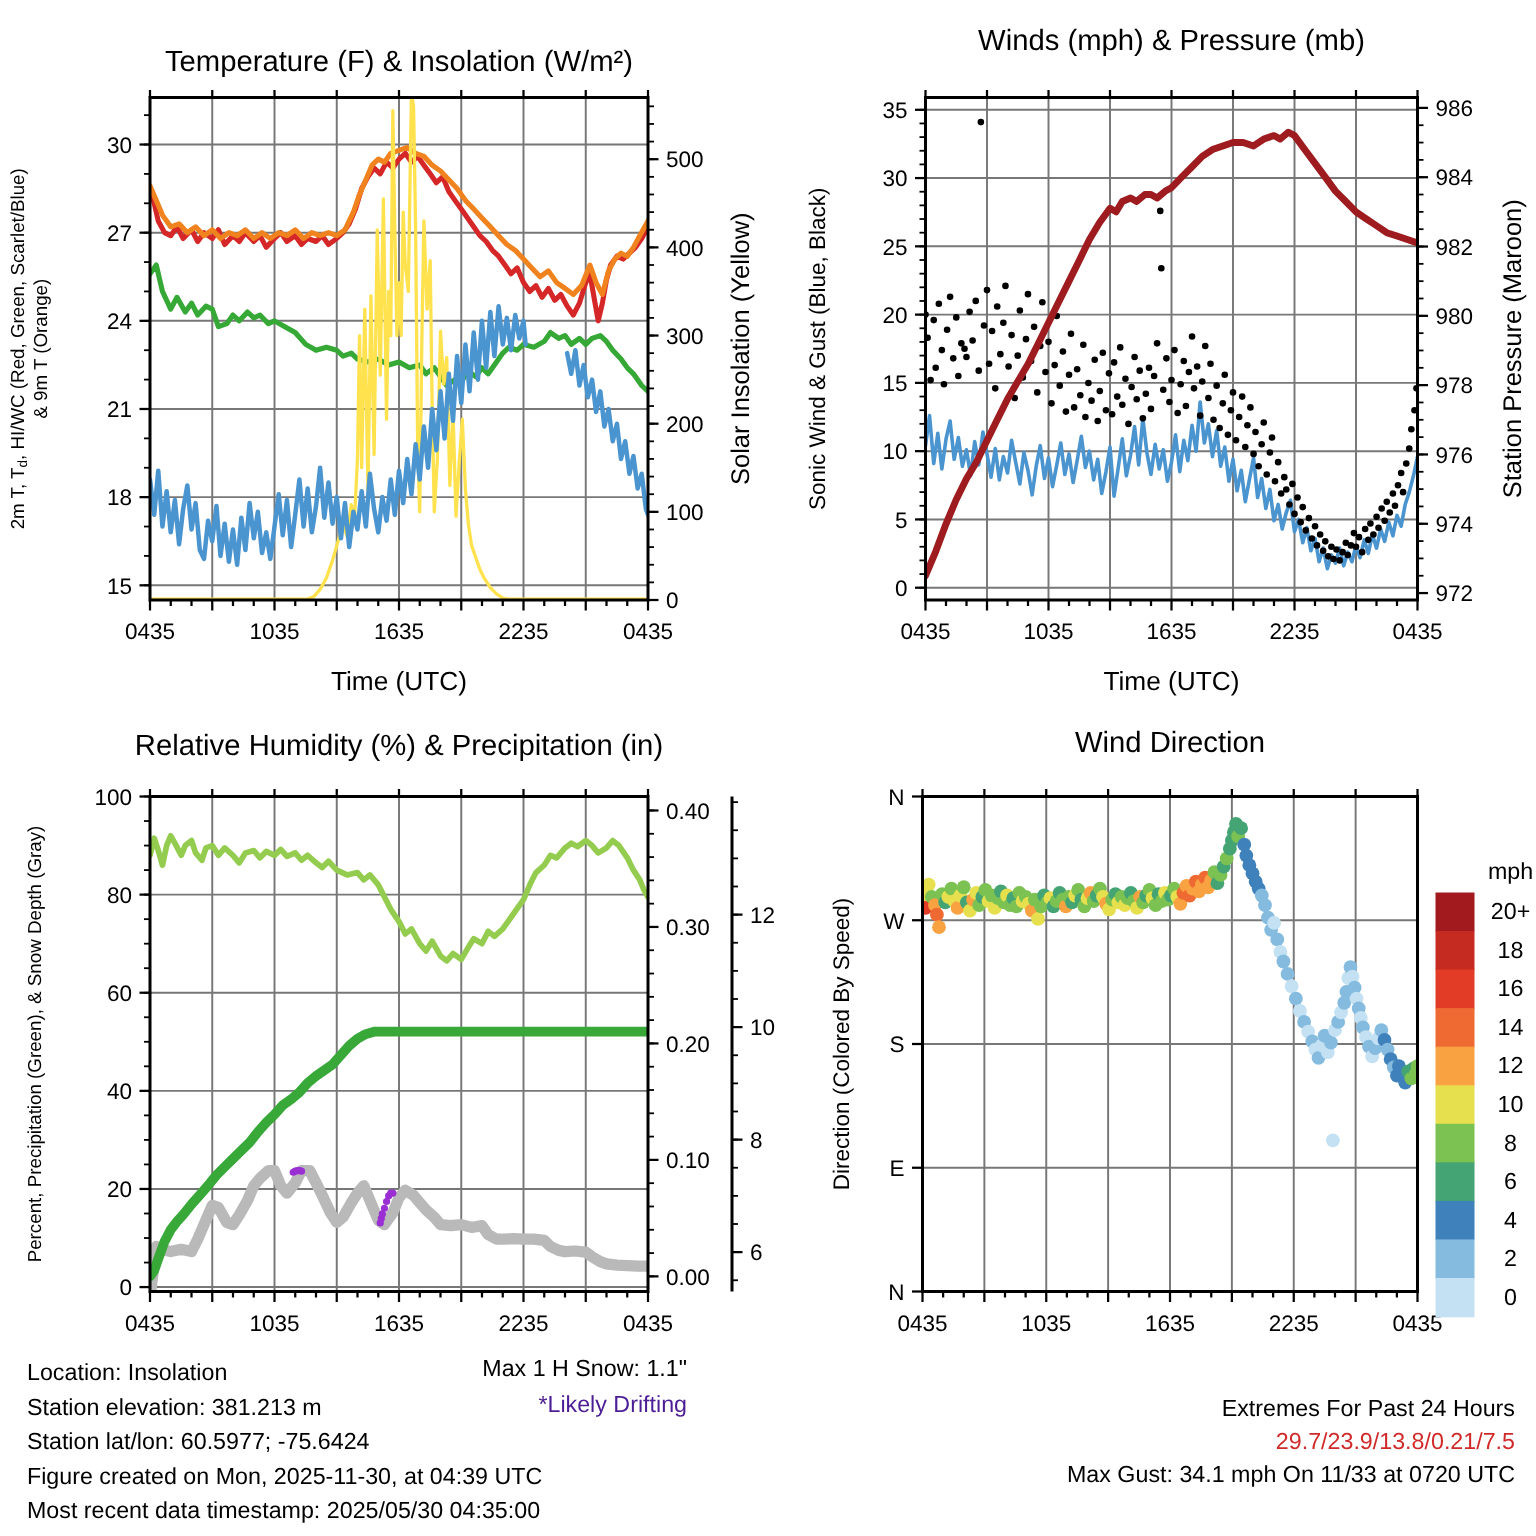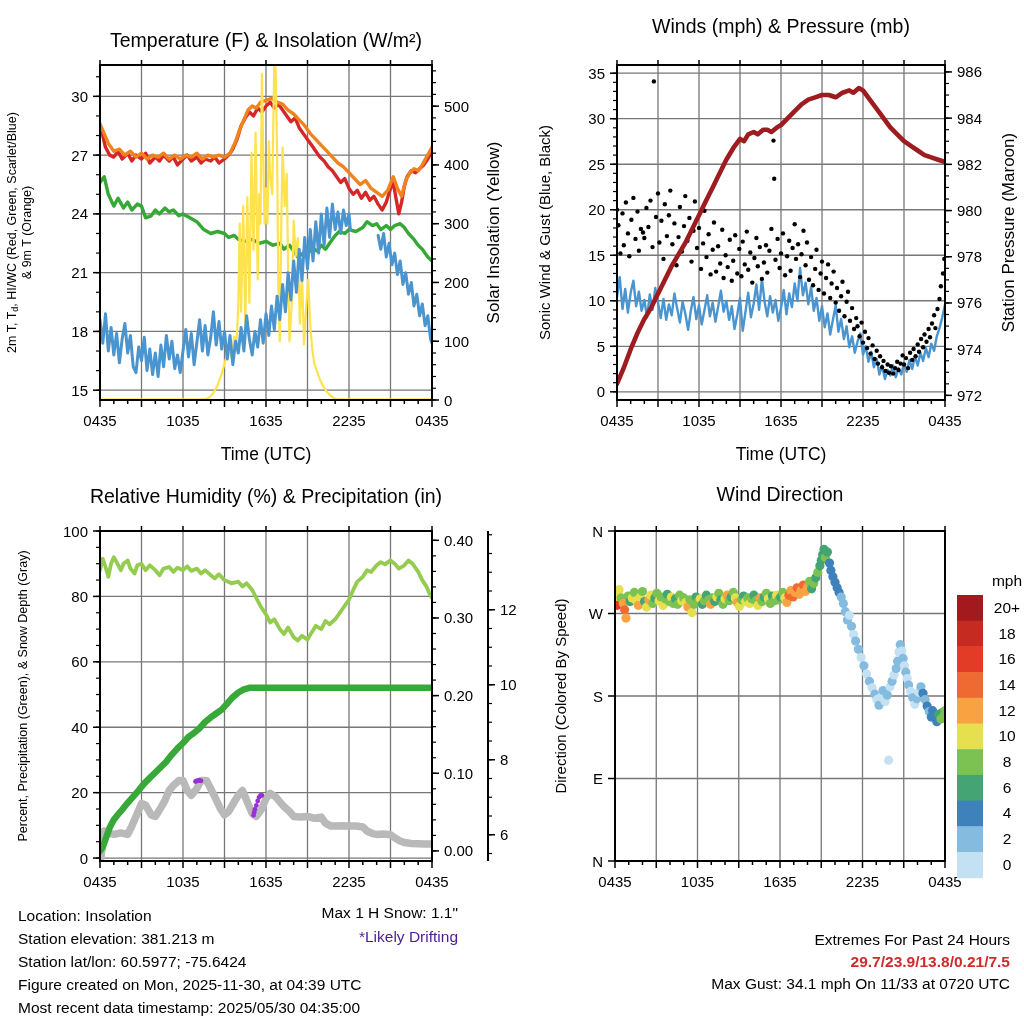--- a/index.html
+++ b/index.html
@@ -4,21 +4,21 @@
 <style>
   html,body{margin:0;padding:0;background:#ffffff;}
   .page{position:relative;width:1024px;height:1024px;background:#ffffff;overflow:hidden;
         font-family:"Liberation Sans", sans-serif;color:#000;}
   #charts{position:absolute;left:0;top:0;}
   .txt{position:absolute;font-family:"Liberation Sans", sans-serif;}
   .station-info{left:18px;top:904px;font-size:15.5px;line-height:23px;text-align:left;}
   .snow-note{left:230px;top:901px;width:228px;text-align:right;font-size:15.5px;line-height:24px;}
   .drift{color:#4c1d95;}
   .extremes{left:520px;top:918px;width:490px;text-align:right;font-size:15.5px;line-height:22px;margin-top:11px;}
-  .extremes .vals{color:#d02a2a;font-weight:bold;text-align:right;}
+  .extremes .vals{color:#d02a2a;font-weight:normal;text-align:right;}
   .credit{left:0;top:1004px;width:1024px;text-align:left;color:#a9a9a9;font-size:13.5px;margin-top:26px;}
 </style>
 </head>
 <body>
 
 <div class="page">
   <svg id="charts" width="1024" height="1024">
       <g>
         <clipPath id="clip-temp_insolation">
           <rect x="100" y="65" width="332" height="335"></rect>

